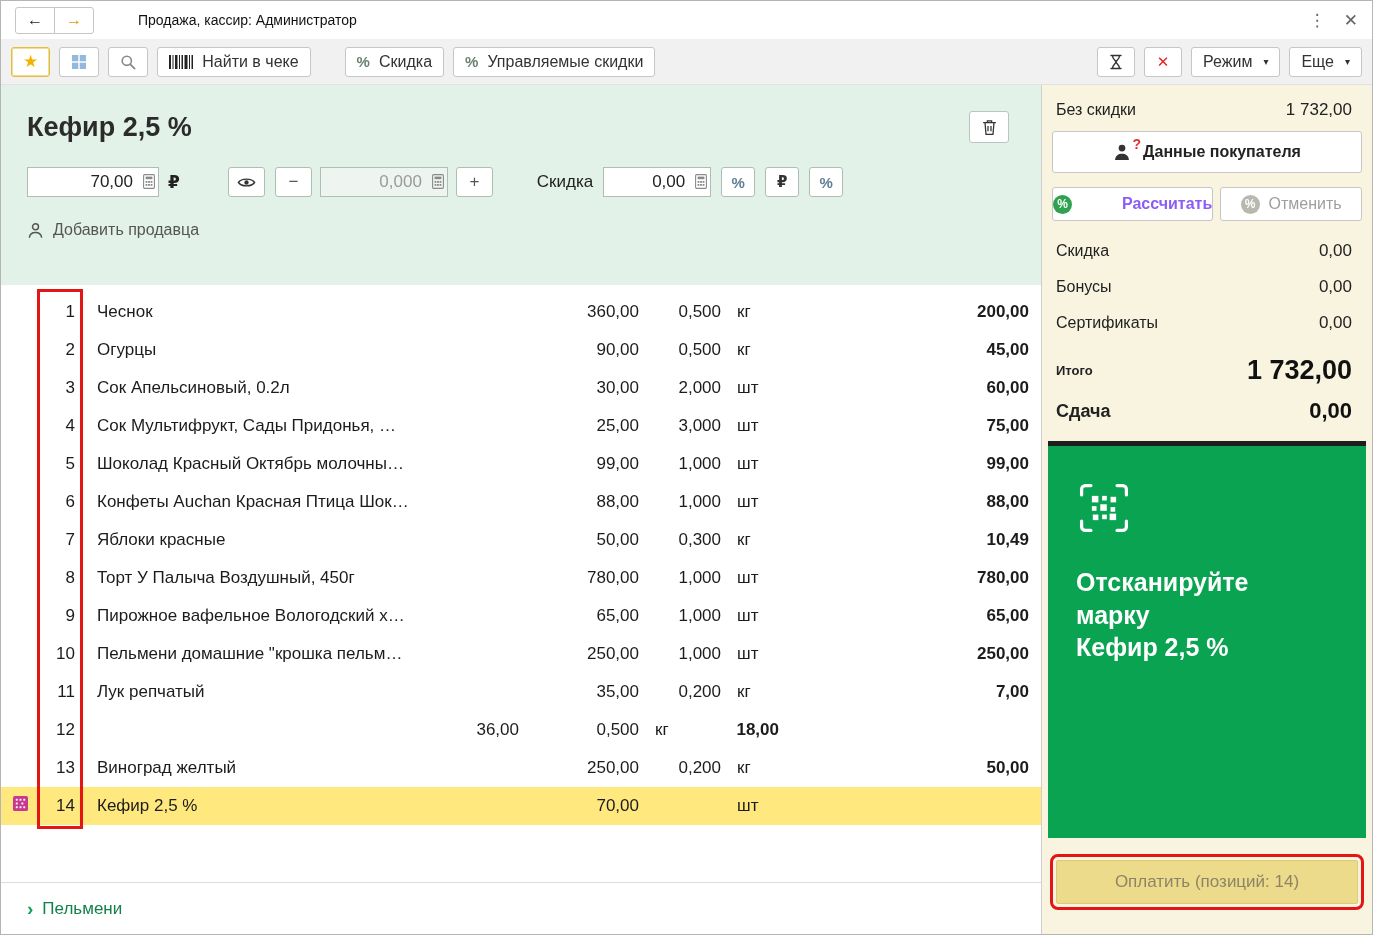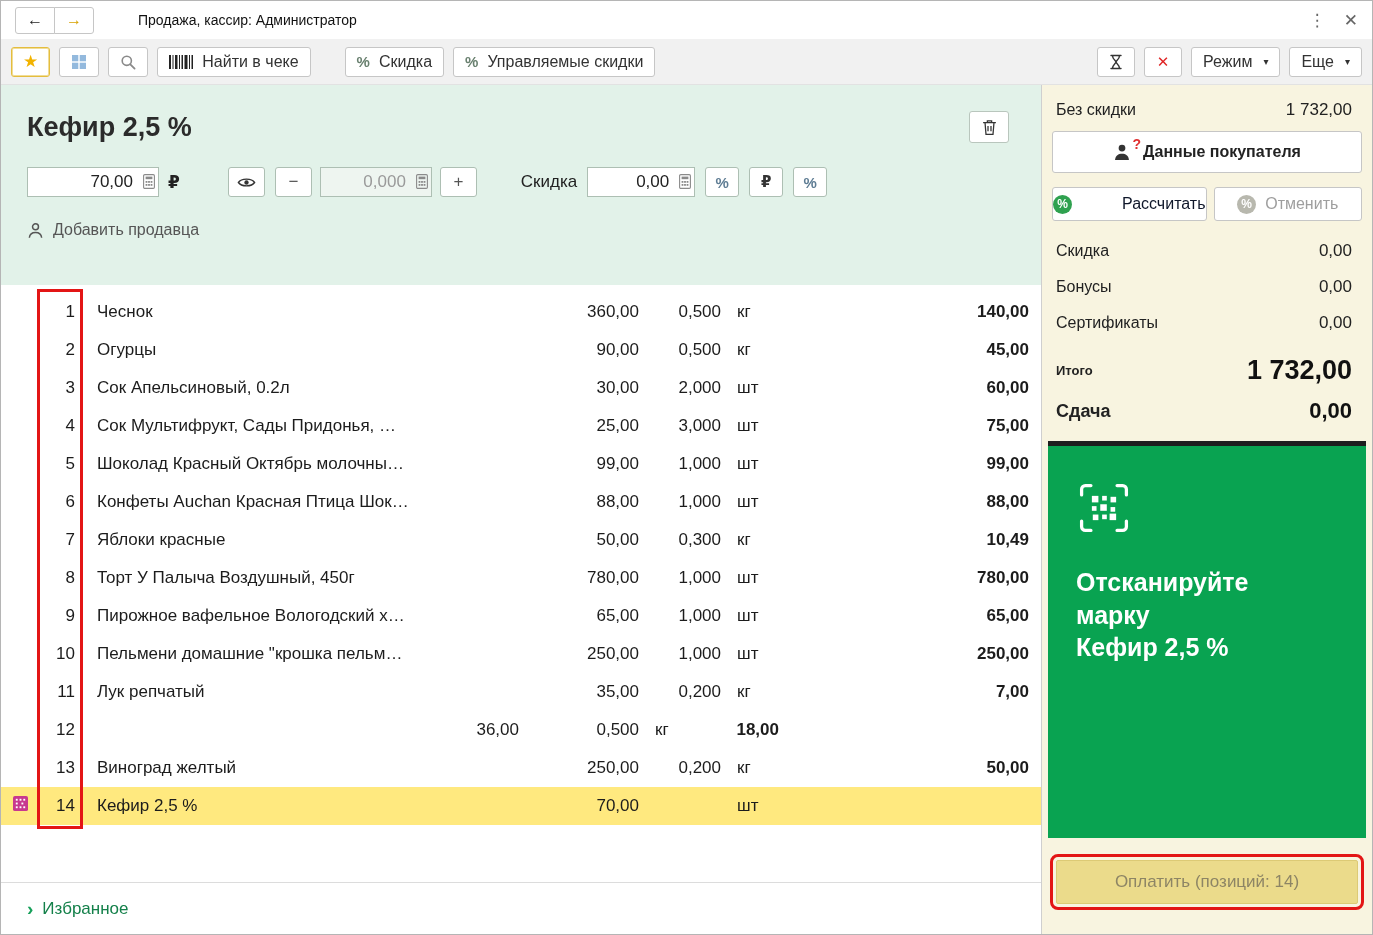--- a/index.html
+++ b/index.html
@@ -54,21 +54,21 @@
   .input-wrap input { border:none; outline:none; width:100%; height:100%; text-align:right; font-size:17px;
                       padding-right:25px; background:transparent; font-family:inherit; color:#222; }
   .calc-btn { position:absolute; right:3px; top:6px; background:none; border:none; cursor:pointer; padding:0; line-height:0; }
   .price-wrap { width:132px; }
   .rub-label { font-weight:bold; font-size:17px; margin-left:9px; }
   .ctrl-btn { width:37px; height:30px; background:#fff; border:1px solid #adbfb3; border-radius:3px;
               display:flex; align-items:center; justify-content:center; font-size:17px; color:#555;
               cursor:pointer; font-family:inherit; }
   .eye-btn { margin-left:48px; }
   .minus-btn { margin-left:10px; }
-  .qty-wrap { width:112px; margin-left:8px; background:#eef5f0; }
+  .qty-wrap { width:128px; margin-left:8px; background:#eef5f0; }
   .qty-wrap input { color:#9a9a9a; }
   .plus-btn { margin-left:8px; }
   .disc-label { font-size:17px; margin-left:44px; margin-right:10px; }
   .disc-wrap { width:108px; }
   .sq-btn { margin-left:10px; width:34px; height:30px; }
   .sq-btn .glyph { font-size:15px; font-weight:bold; color:#5f7d94; }
   .sq-btn .glyph.dark { color:#333; }
   .seller-row { margin-top:24px; display:flex; align-items:center; gap:9px; color:#555; font-size:16px;
                 cursor:pointer; background:none; border:none; font-family:inherit; }
 
@@ -102,21 +102,21 @@
   .sum-row.first-std { margin-top:12px; }
   .customer-btn { margin:8px 4px 0; height:42px; background:#fff; border:1px solid #c6c6c6; border-radius:3px;
                   display:flex; align-items:center; justify-content:center; gap:12px; font-weight:bold;
                   font-size:16px; color:#222; cursor:pointer; font-family:inherit; }
   .person-q { position:relative; line-height:0; }
   .q-mark { color:#e03030; font-weight:bold; position:absolute; top:-6px; right:-10px; font-size:14px; line-height:1; }
   .calc-row { margin:14px 4px 0; display:flex; gap:7px; }
   .calc-row button { flex:1; height:34px; background:#fff; border:1px solid #c6c6c6; border-radius:3px;
                      display:flex; align-items:center; justify-content:center; gap:9px; font-size:16px;
                      cursor:pointer; font-family:inherit; }
-  .calc-lbl { font-weight:normal; color:#0f172a;padding-left:41px; }
+  .calc-lbl { font-weight:bold; color:#8b5cf6;padding-left:41px; }
   .cancel-lbl { color:#9e9e9e; }
   .pct-circle { width:19px; height:19px; border-radius:50%; color:#fff; display:flex; align-items:center;
                 justify-content:center; font-size:12px; font-weight:bold; flex:0 0 19px; }
   .pct-circle.green { background:#2fa14f; }
   .pct-circle.gray  { background:#b8b8ae; }
   .total-row { margin-top:6px; height:46px; align-items:center; }
   .total-row .lbl { font-size:13px; font-weight:bold; }
   .total-row .val { font-size:27px; font-weight:bold; color:#111; }
   .change-row { height:36px; align-items:center; }
   .change-row .lbl { font-size:18px; font-weight:bold; }
@@ -345,21 +345,21 @@
                       <rect x="11" y="11" width="2" height="2"></rect>
           </g>
         </svg>
       </span>
     </span>
     <span class="cell num">1</span>
     <span class="cell name">Чеснок</span>
     <span class="cell price">360,00</span>
     <span class="cell qty">0,500</span>
     <span class="cell unit">кг</span>
-    <span class="cell total">140,00</span>
+    <span class="cell total">200,00</span>
   </div>
 
   <div class="item-row">
     <span class="cell icon-cell">
       <span class="marked-icon" style="visibility: hidden;">
         <svg viewBox="0 0 16 16" width="15" height="15">
           <rect width="16" height="16" rx="2" fill="#c8388f"></rect>
           <g fill="#fff">
             <rect x="3" y="3" width="2" height="2"></rect>
                       <rect x="7" y="3" width="2" height="2"></rect>
@@ -689,21 +689,21 @@
     <span class="cell price">70,00</span>
     <span class="cell qty"></span>
     <span class="cell unit">шт</span>
     <span class="cell total"></span>
   </div>
 </div>
       </div>
 
       <button class="favorites-bar">
         <span class="fav-chevron">›</span>
-        <span class="fav-label">Избранное</span>
+        <span class="fav-label">Пельмени</span>
       </button>
     </div>
 
     <div class="right-panel">
       <div class="sum-row">
         <span class="lbl">Без скидки</span>
         <span class="val">1 732,00</span>
       </div>
       <button class="customer-btn">
         <span class="person-q">

